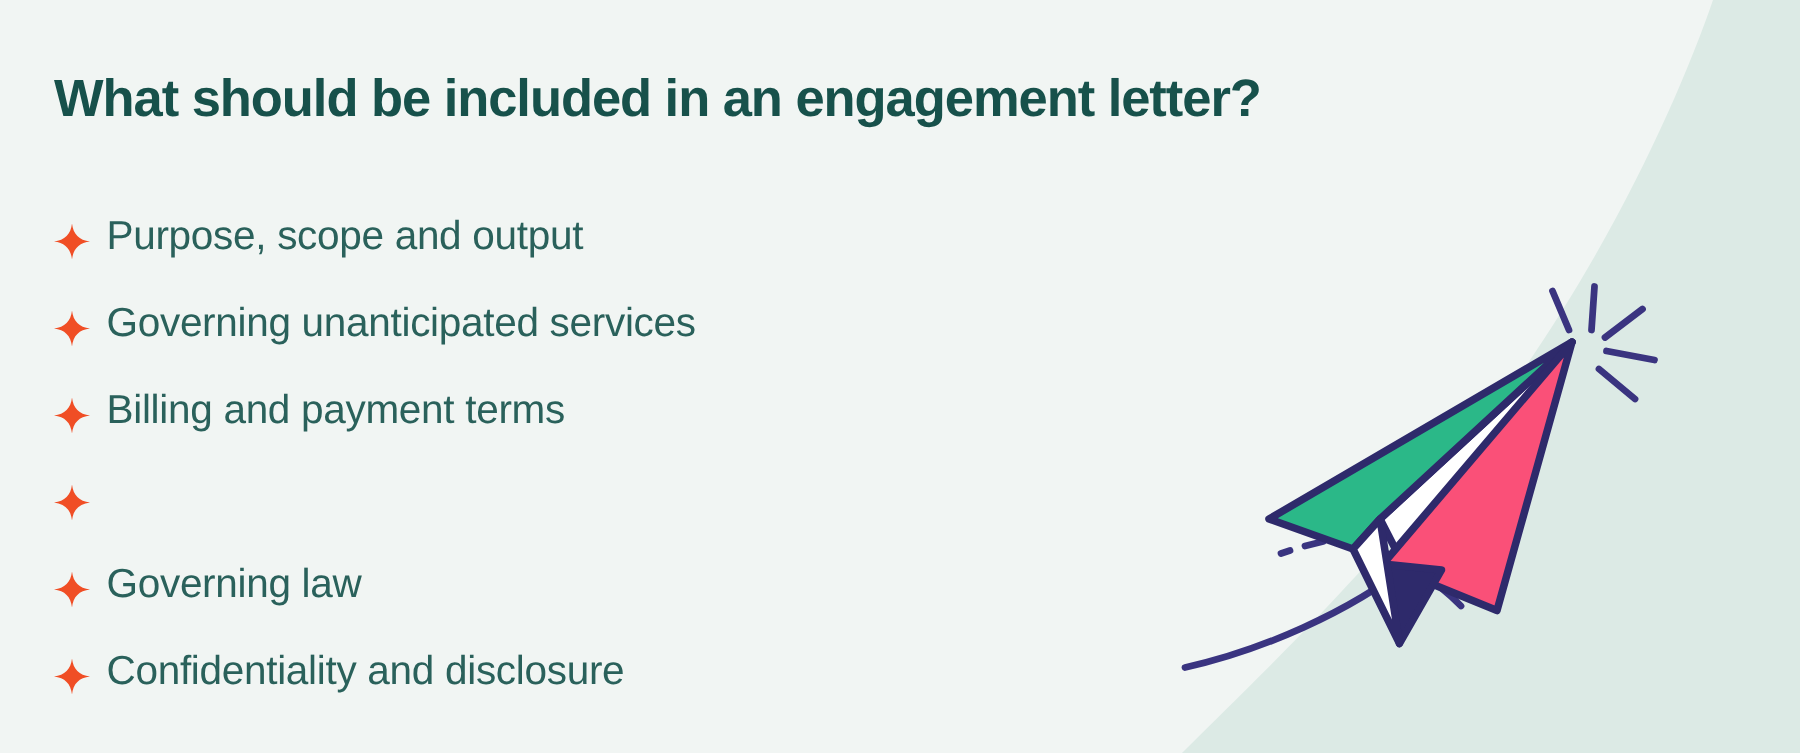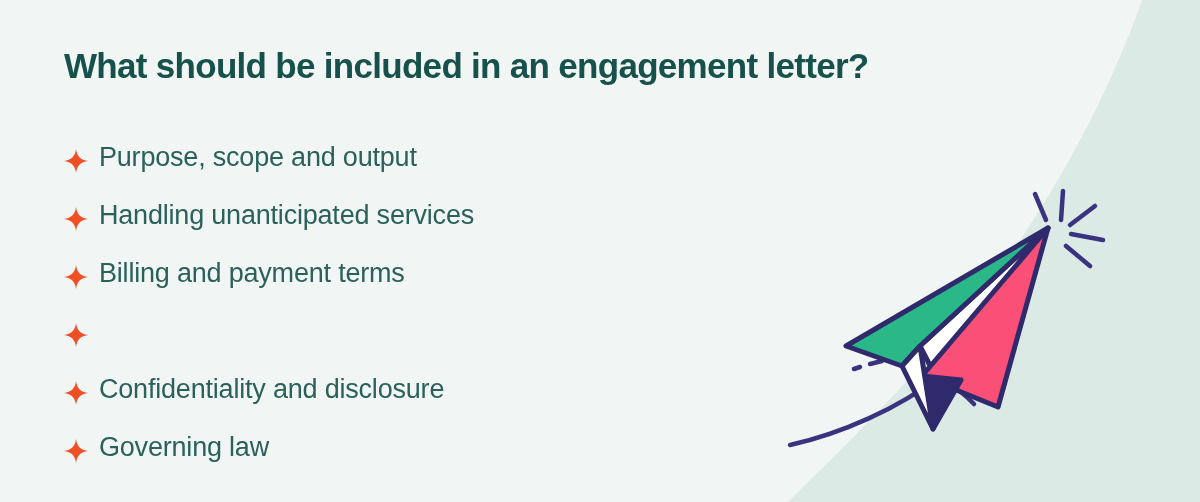--- a/index.html
+++ b/index.html
@@ -29,21 +29,21 @@
     top: 0;
     right: 0;
     width: 1200px;
     height: 502px;
     pointer-events: none;
   }
 
   
   .content {
     position: absolute;
-    left: 64px;
+    left: 36px;
     top: 44px;
     width: 700px;
     z-index: 3;
   }
 
   .headline {
     margin: 0;
     font-family: "Liberation Sans", sans-serif;
     font-size: 35px;
     line-height: 44px;
@@ -117,48 +117,48 @@
         <svg class="sparkle-icon" viewBox="0 0 24 24" aria-hidden="true">
           <path d="M12 0 C12.8 7.2 16.8 11.2 24 12 C16.8 12.8 12.8 16.8 12 24 C11.2 16.8 7.2 12.8 0 12 C7.2 11.2 11.2 7.2 12 0 Z" fill="#f04e25"></path>
         </svg>
         <span class="bullet-text" style="color: rgb(42, 97, 91);">Purpose, scope and output</span>
       </li>
 
       <li class="bullet-item">
         <svg class="sparkle-icon" viewBox="0 0 24 24" aria-hidden="true">
           <path d="M12 0 C12.8 7.2 16.8 11.2 24 12 C16.8 12.8 12.8 16.8 12 24 C11.2 16.8 7.2 12.8 0 12 C7.2 11.2 11.2 7.2 12 0 Z" fill="#f04e25"></path>
         </svg>
-        <span class="bullet-text" style="color: rgb(42, 97, 91);">Handling unanticipated services</span>
+        <span class="bullet-text" style="color: rgb(42, 97, 91);">Governing unanticipated services</span>
       </li>
 
       <li class="bullet-item">
         <svg class="sparkle-icon" viewBox="0 0 24 24" aria-hidden="true">
           <path d="M12 0 C12.8 7.2 16.8 11.2 24 12 C16.8 12.8 12.8 16.8 12 24 C11.2 16.8 7.2 12.8 0 12 C7.2 11.2 11.2 7.2 12 0 Z" fill="#f04e25"></path>
         </svg>
         <span class="bullet-text" style="color: rgb(42, 97, 91);">Billing and payment terms</span>
       </li>
 
       <li class="bullet-item">
         <svg class="sparkle-icon" viewBox="0 0 24 24" aria-hidden="true">
           <path d="M12 0 C12.8 7.2 16.8 11.2 24 12 C16.8 12.8 12.8 16.8 12 24 C11.2 16.8 7.2 12.8 0 12 C7.2 11.2 11.2 7.2 12 0 Z" fill="#f04e25"></path>
         </svg>
       </li>
 
       <li class="bullet-item">
         <svg class="sparkle-icon" viewBox="0 0 24 24" aria-hidden="true">
           <path d="M12 0 C12.8 7.2 16.8 11.2 24 12 C16.8 12.8 12.8 16.8 12 24 C11.2 16.8 7.2 12.8 0 12 C7.2 11.2 11.2 7.2 12 0 Z" fill="#f04e25"></path>
         </svg>
-        <span class="bullet-text" style="color: rgb(42, 97, 91);">Confidentiality and disclosure</span>
+        <span class="bullet-text" style="color: rgb(42, 97, 91);">Governing law</span>
       </li>
 
       <li class="bullet-item">
         <svg class="sparkle-icon" viewBox="0 0 24 24" aria-hidden="true">
           <path d="M12 0 C12.8 7.2 16.8 11.2 24 12 C16.8 12.8 12.8 16.8 12 24 C11.2 16.8 7.2 12.8 0 12 C7.2 11.2 11.2 7.2 12 0 Z" fill="#f04e25"></path>
         </svg>
-        <span class="bullet-text" style="color: rgb(42, 97, 91);">Governing law</span>
+        <span class="bullet-text" style="color: rgb(42, 97, 91);">Confidentiality and disclosure</span>
       </li>
 
     </ul>
   </div>
 
   <div class="illustration">
     <svg width="340" height="300" viewBox="0 0 340 300" aria-hidden="true">
 
       <g fill="none" stroke="#3a3480" stroke-width="4.5" stroke-linecap="round">
         <path d="M 128 177 C 160 190, 186 205, 204 224"></path>

